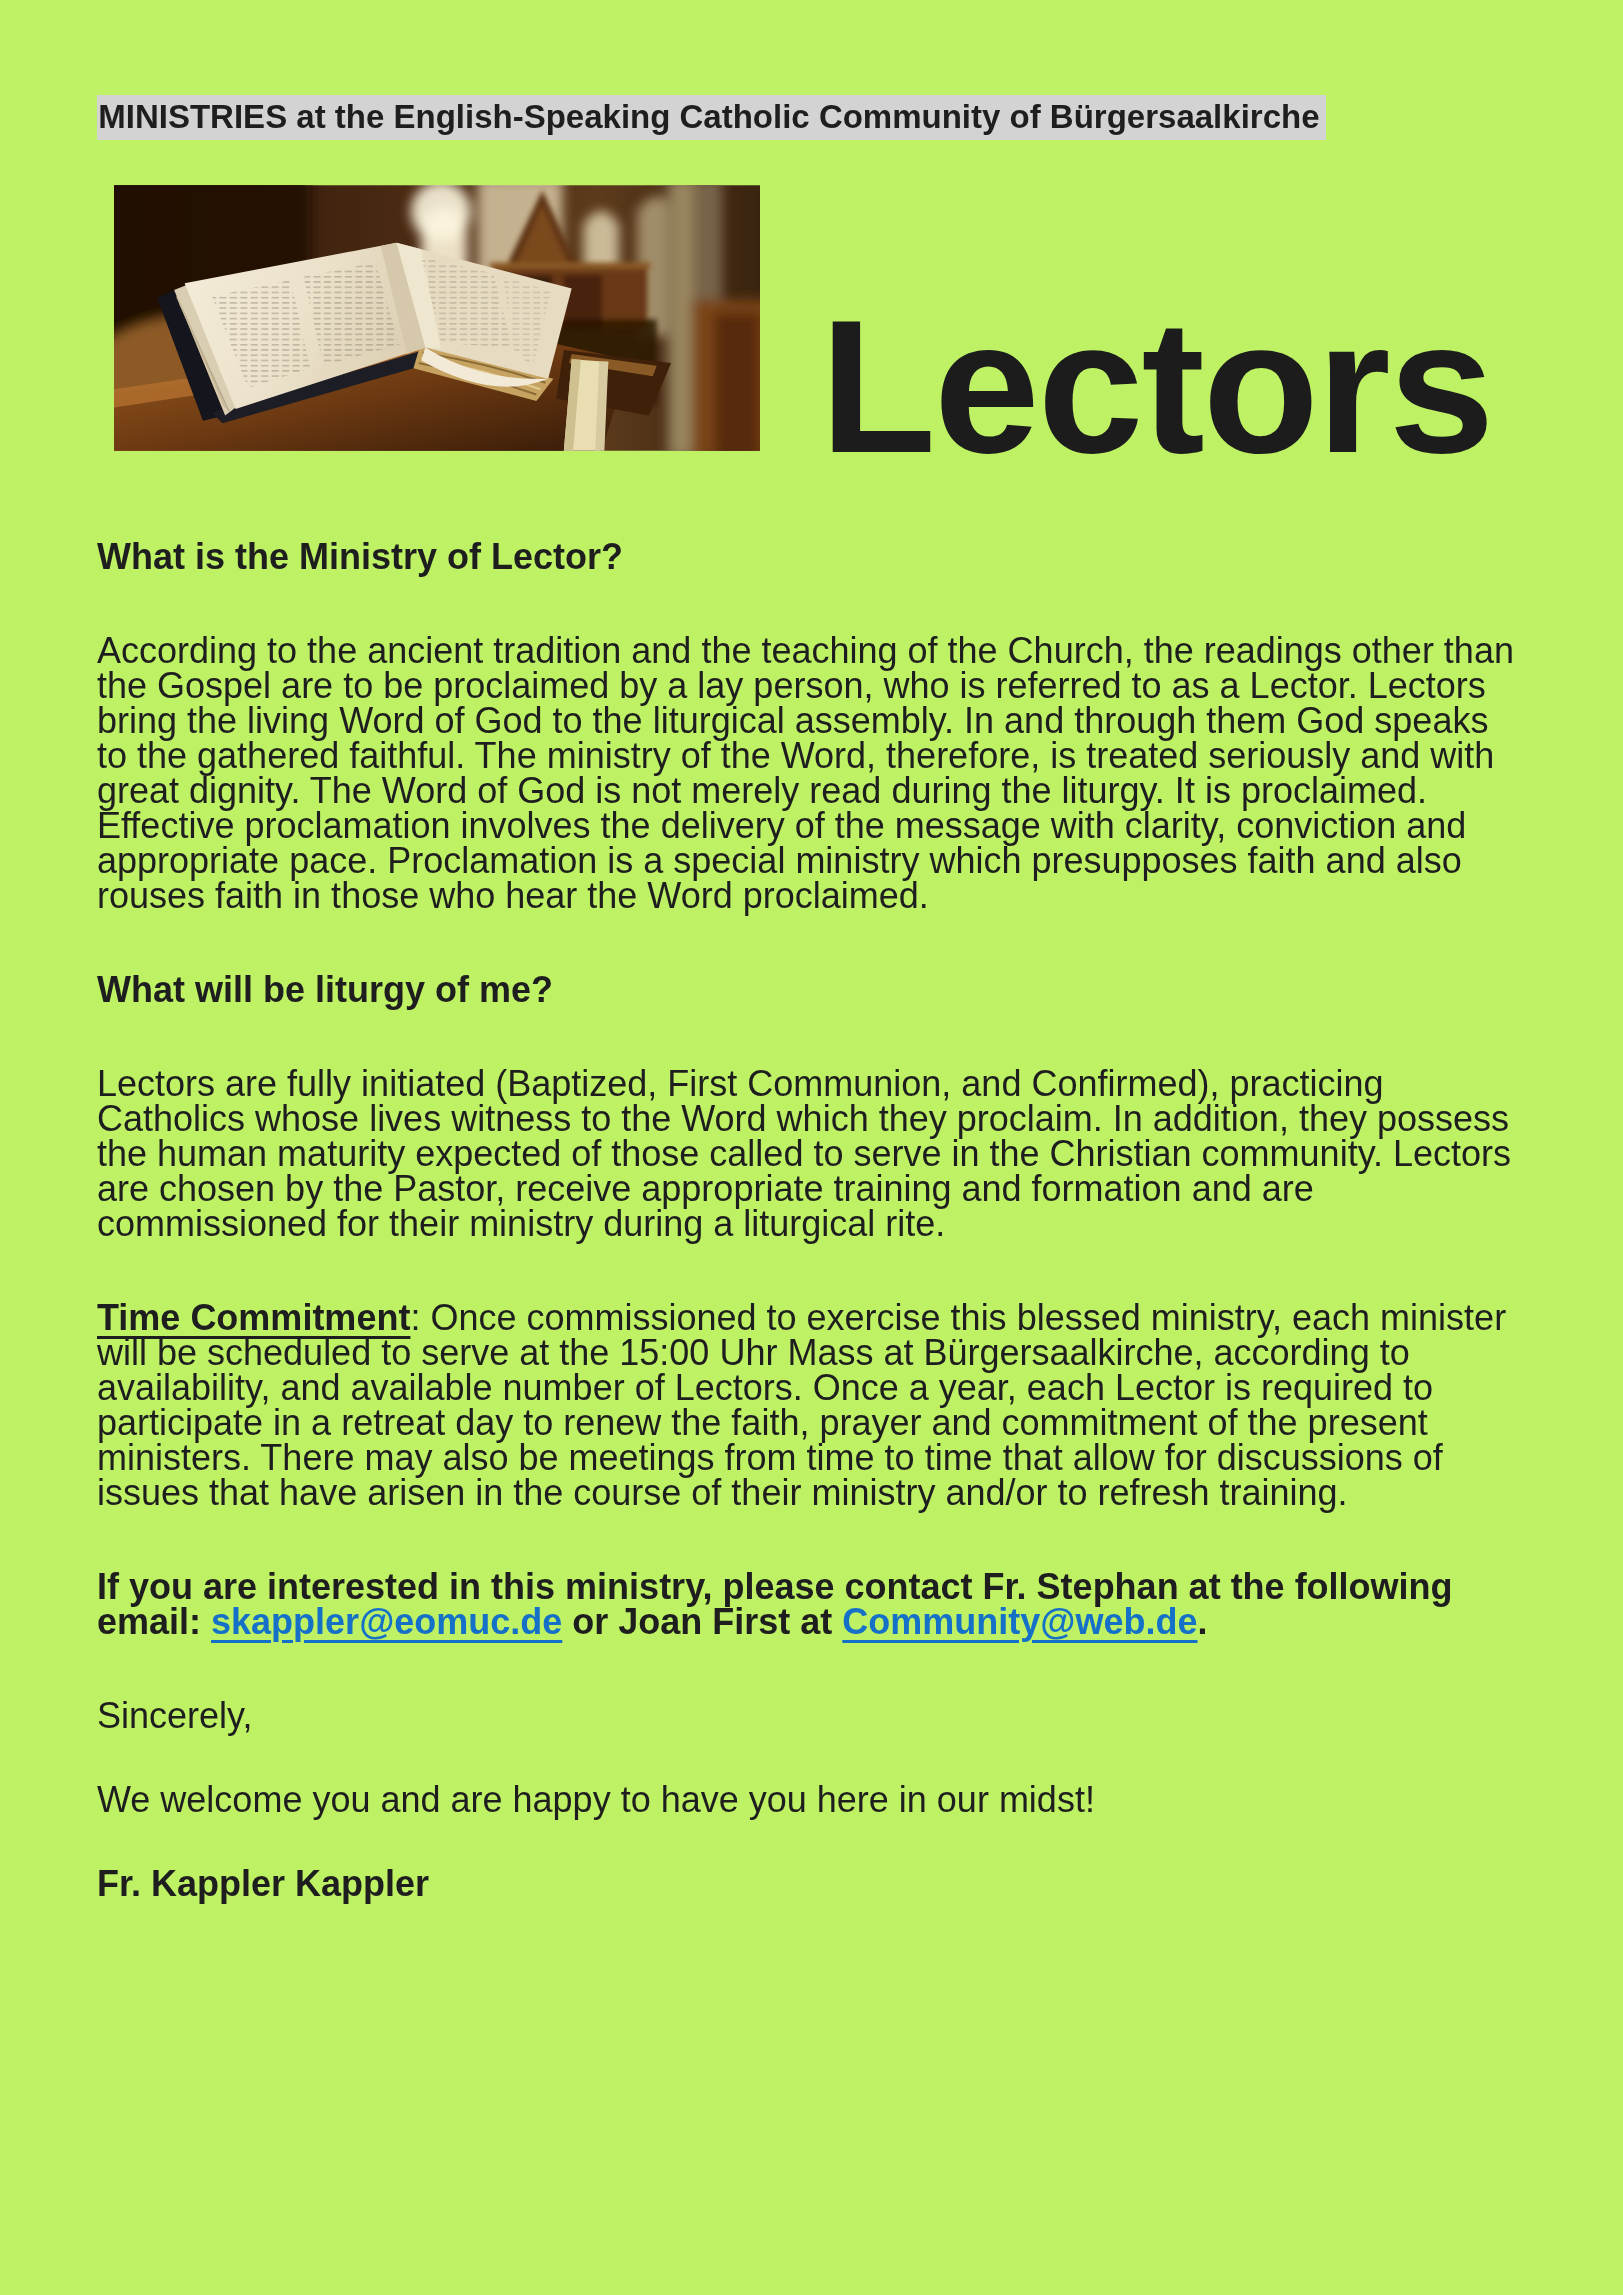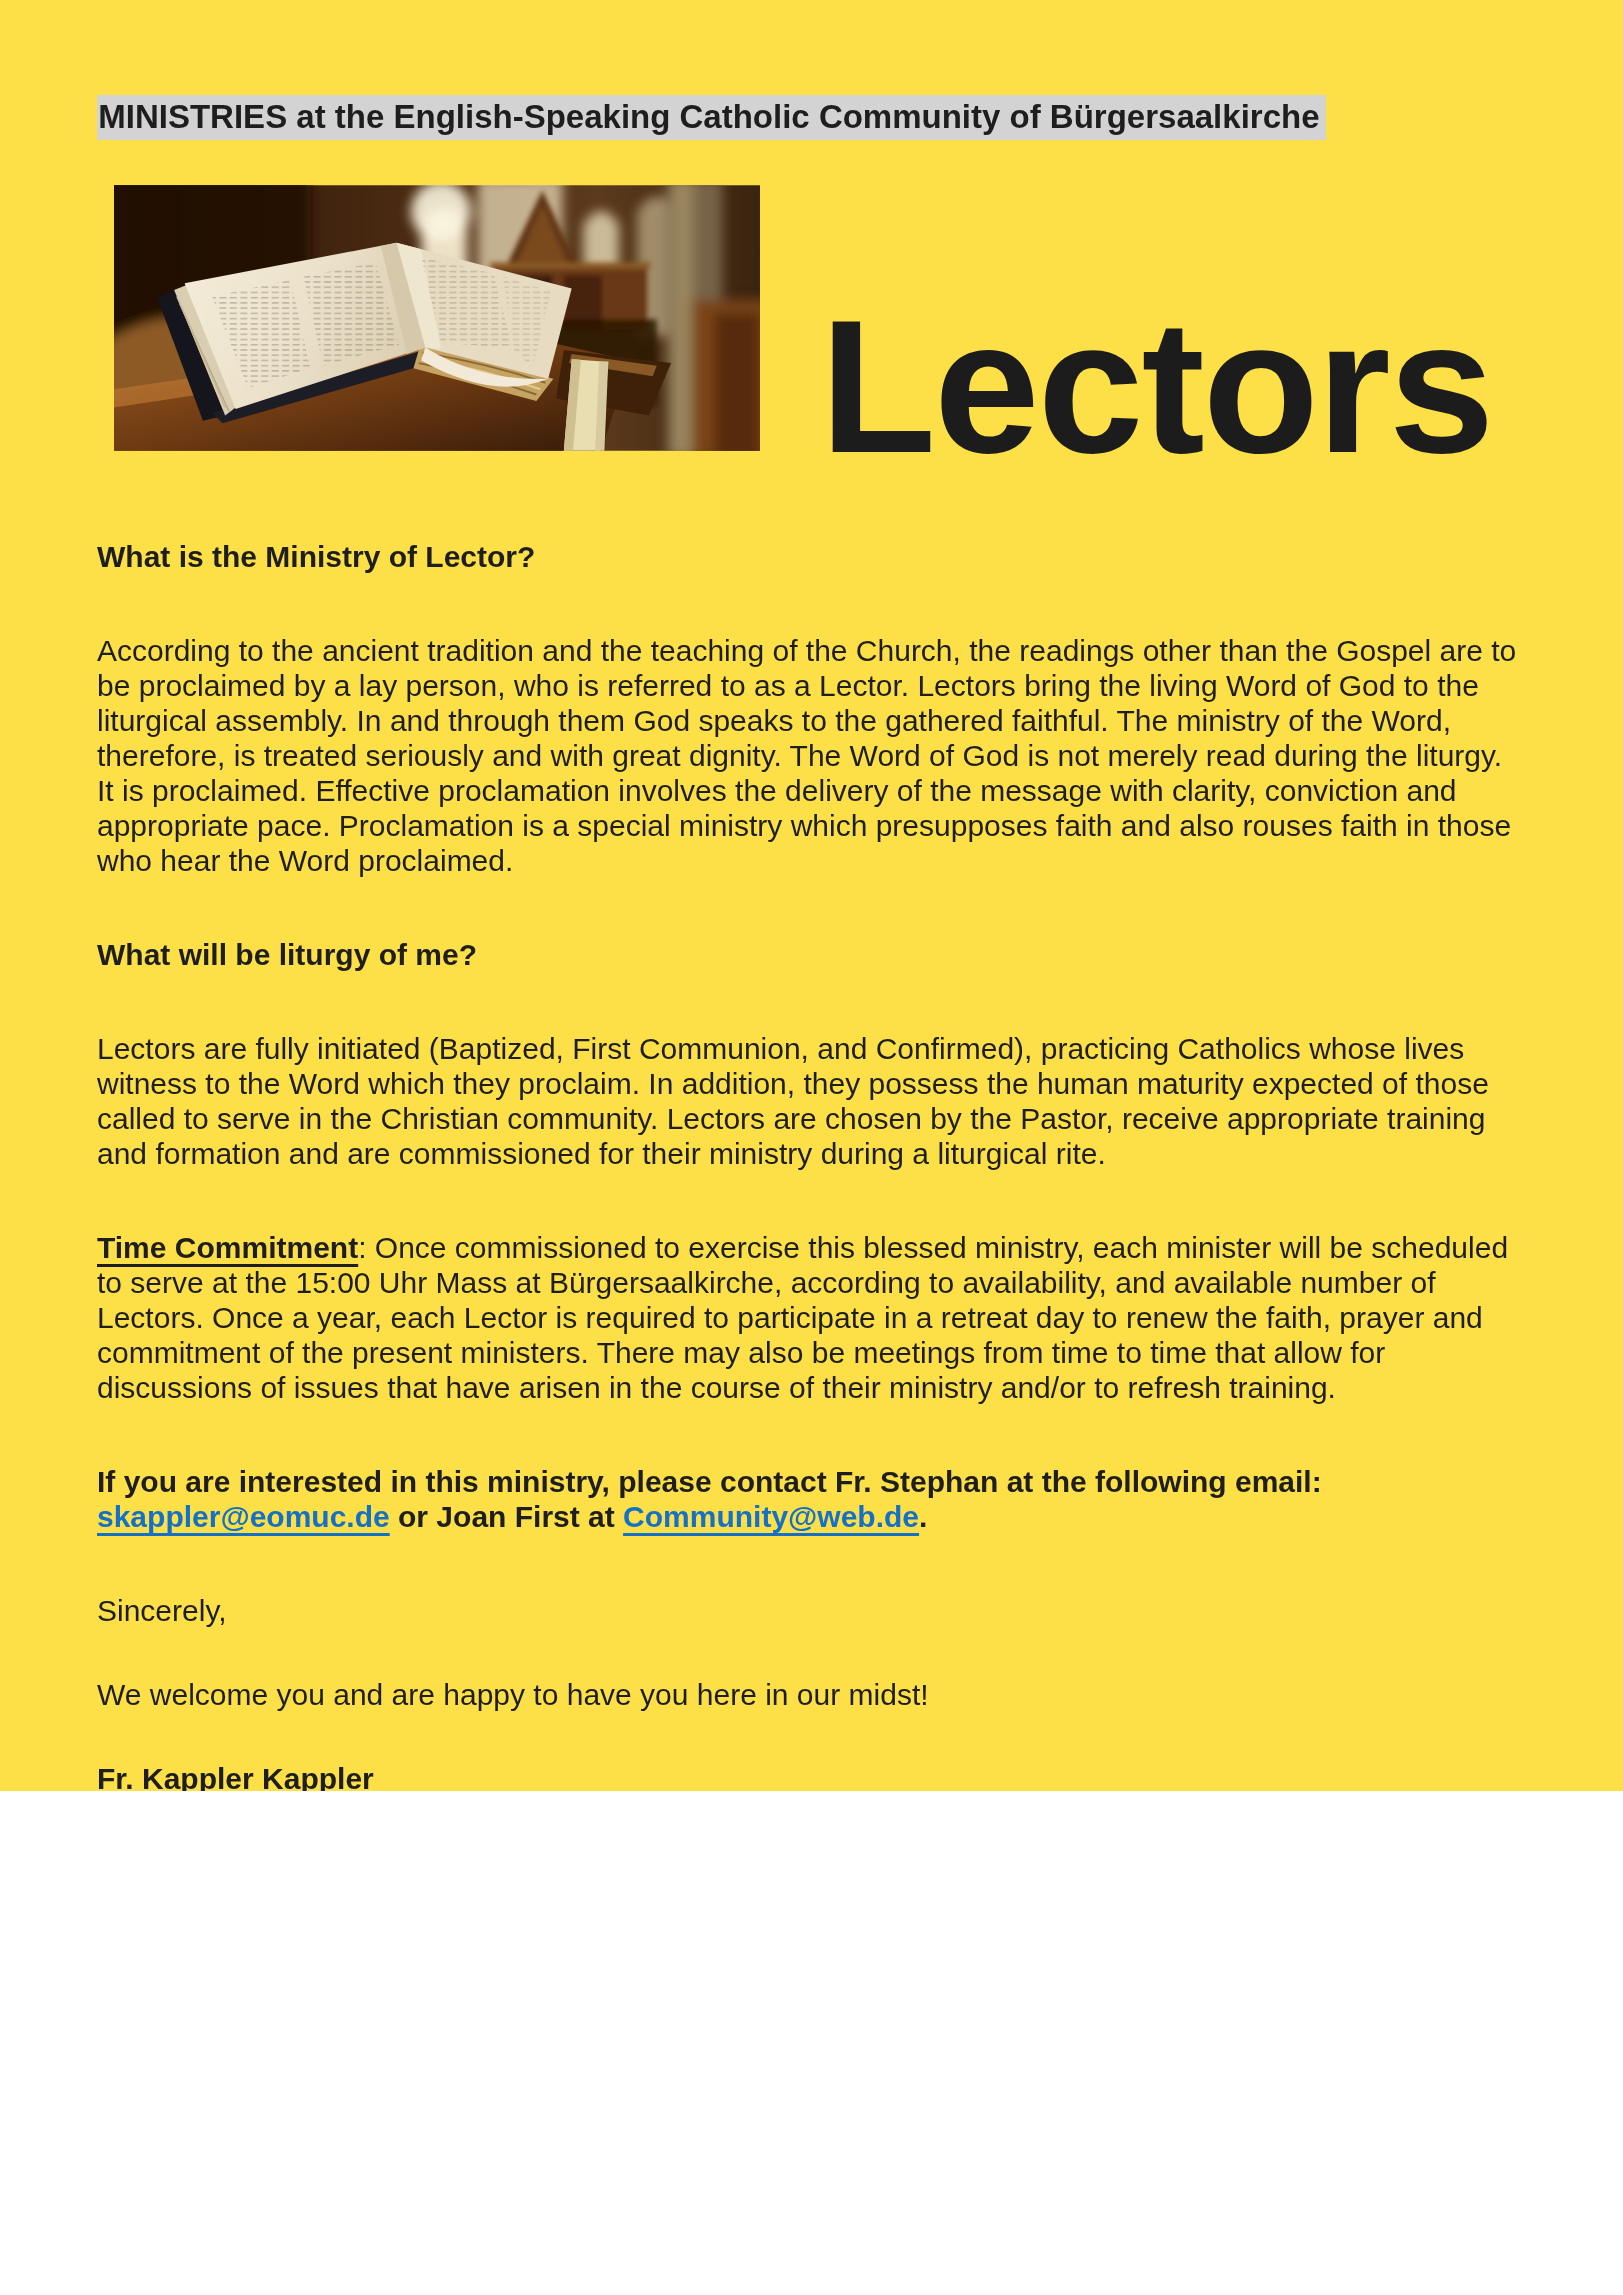--- a/index.html
+++ b/index.html
@@ -4,35 +4,35 @@
 <style>
   :root{
     --text:#1e1e1e;
     --highlight:#d3d3d3;
     --link:#1571c8;
   }
   html,body{margin:0;padding:0;background:#ffffff;}
   .page{
     position:relative;
     width:1623px;
-    height:1791px;
-    background:#fde047;
+    height:2295px;
+    background:#bef264;
     font-family:"Liberation Sans", sans-serif;
     color:var(--text);
     overflow:hidden;
   }
   .content{
     position:absolute;
     left:97px;
     top:97px;
     width:1429px;
   }
   .content p{
     margin:8px 0 59px 0;
-    font-size:30px;
+    font-size:36px;
     line-height:35px;
   }
   .doc-title{
     font-size:33px !important;
     line-height:39px !important;
     font-weight:bold;
     margin:0 0 49px 0 !important;
   }
   .doc-title .highlight{
     background:var(--highlight);

